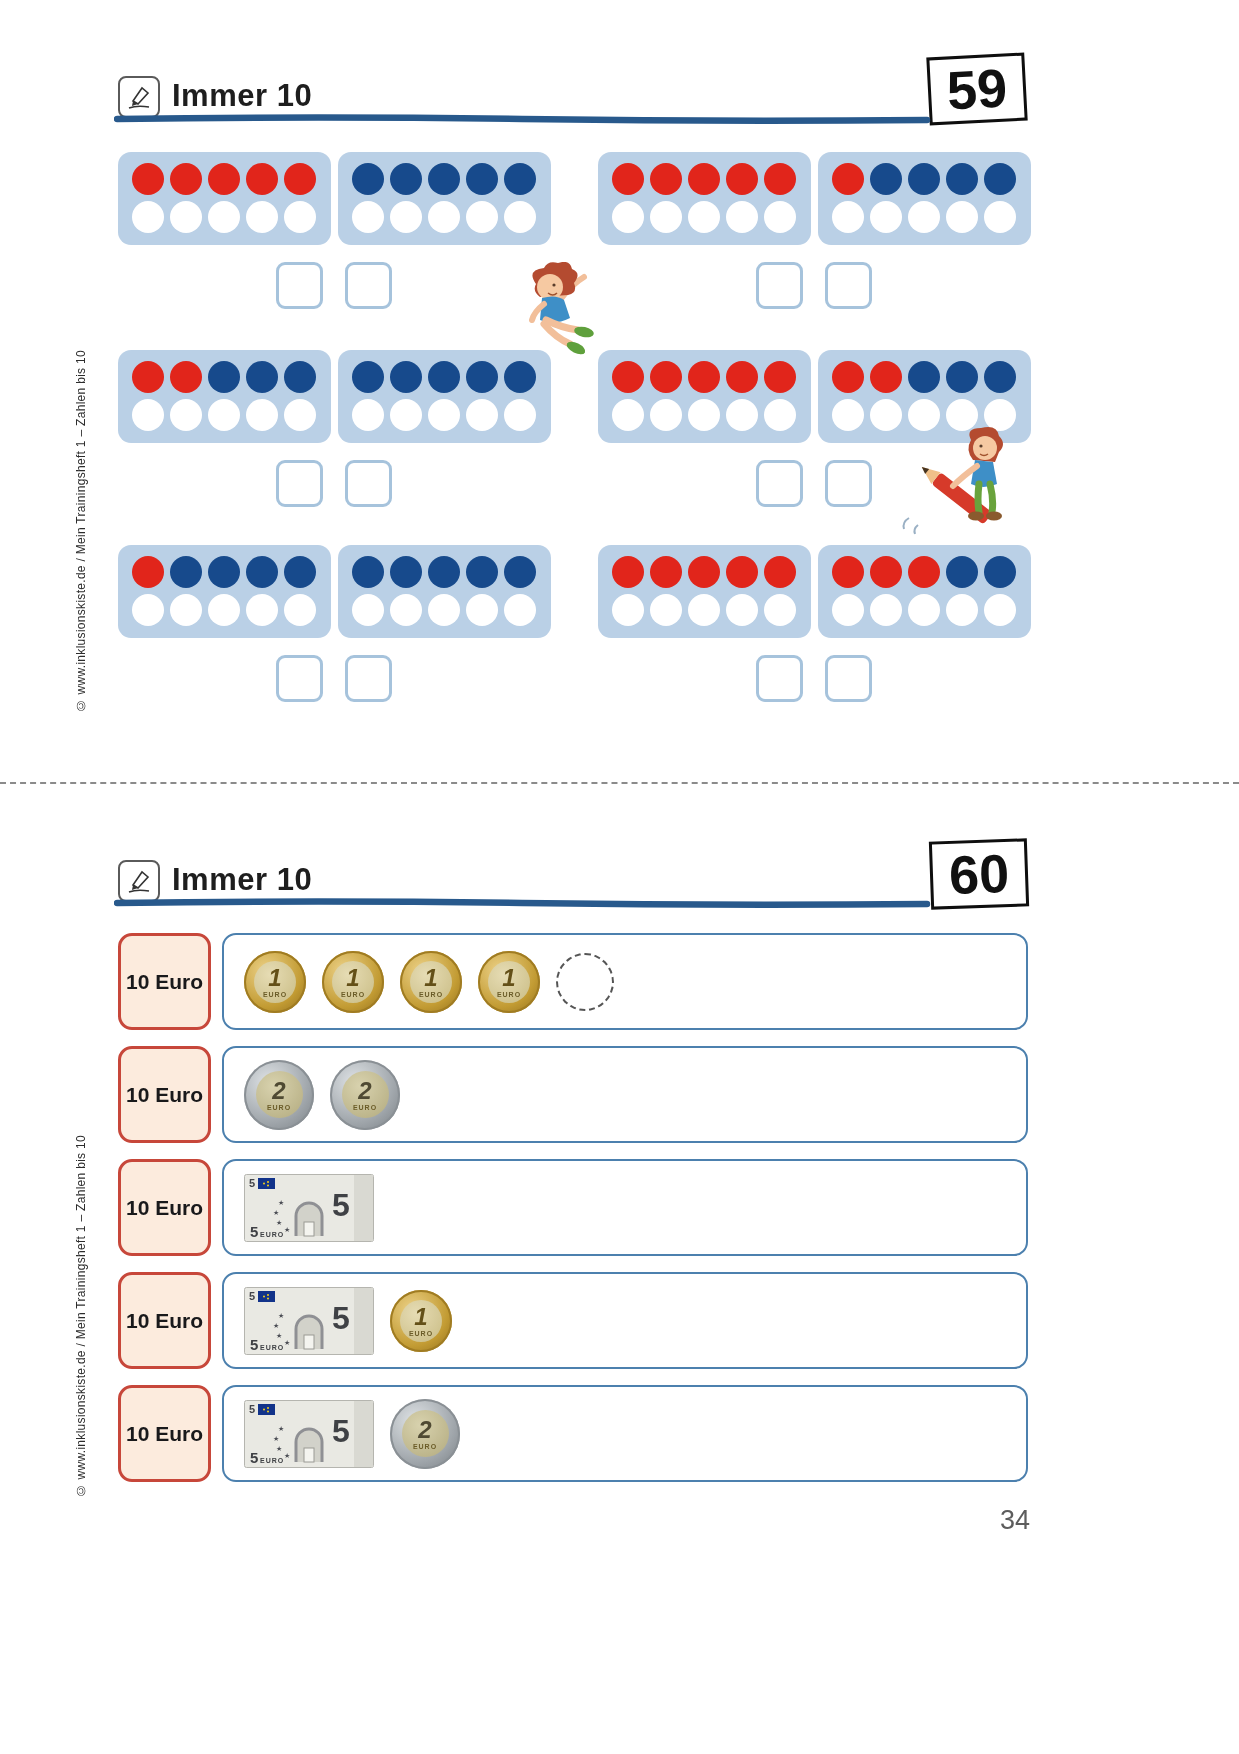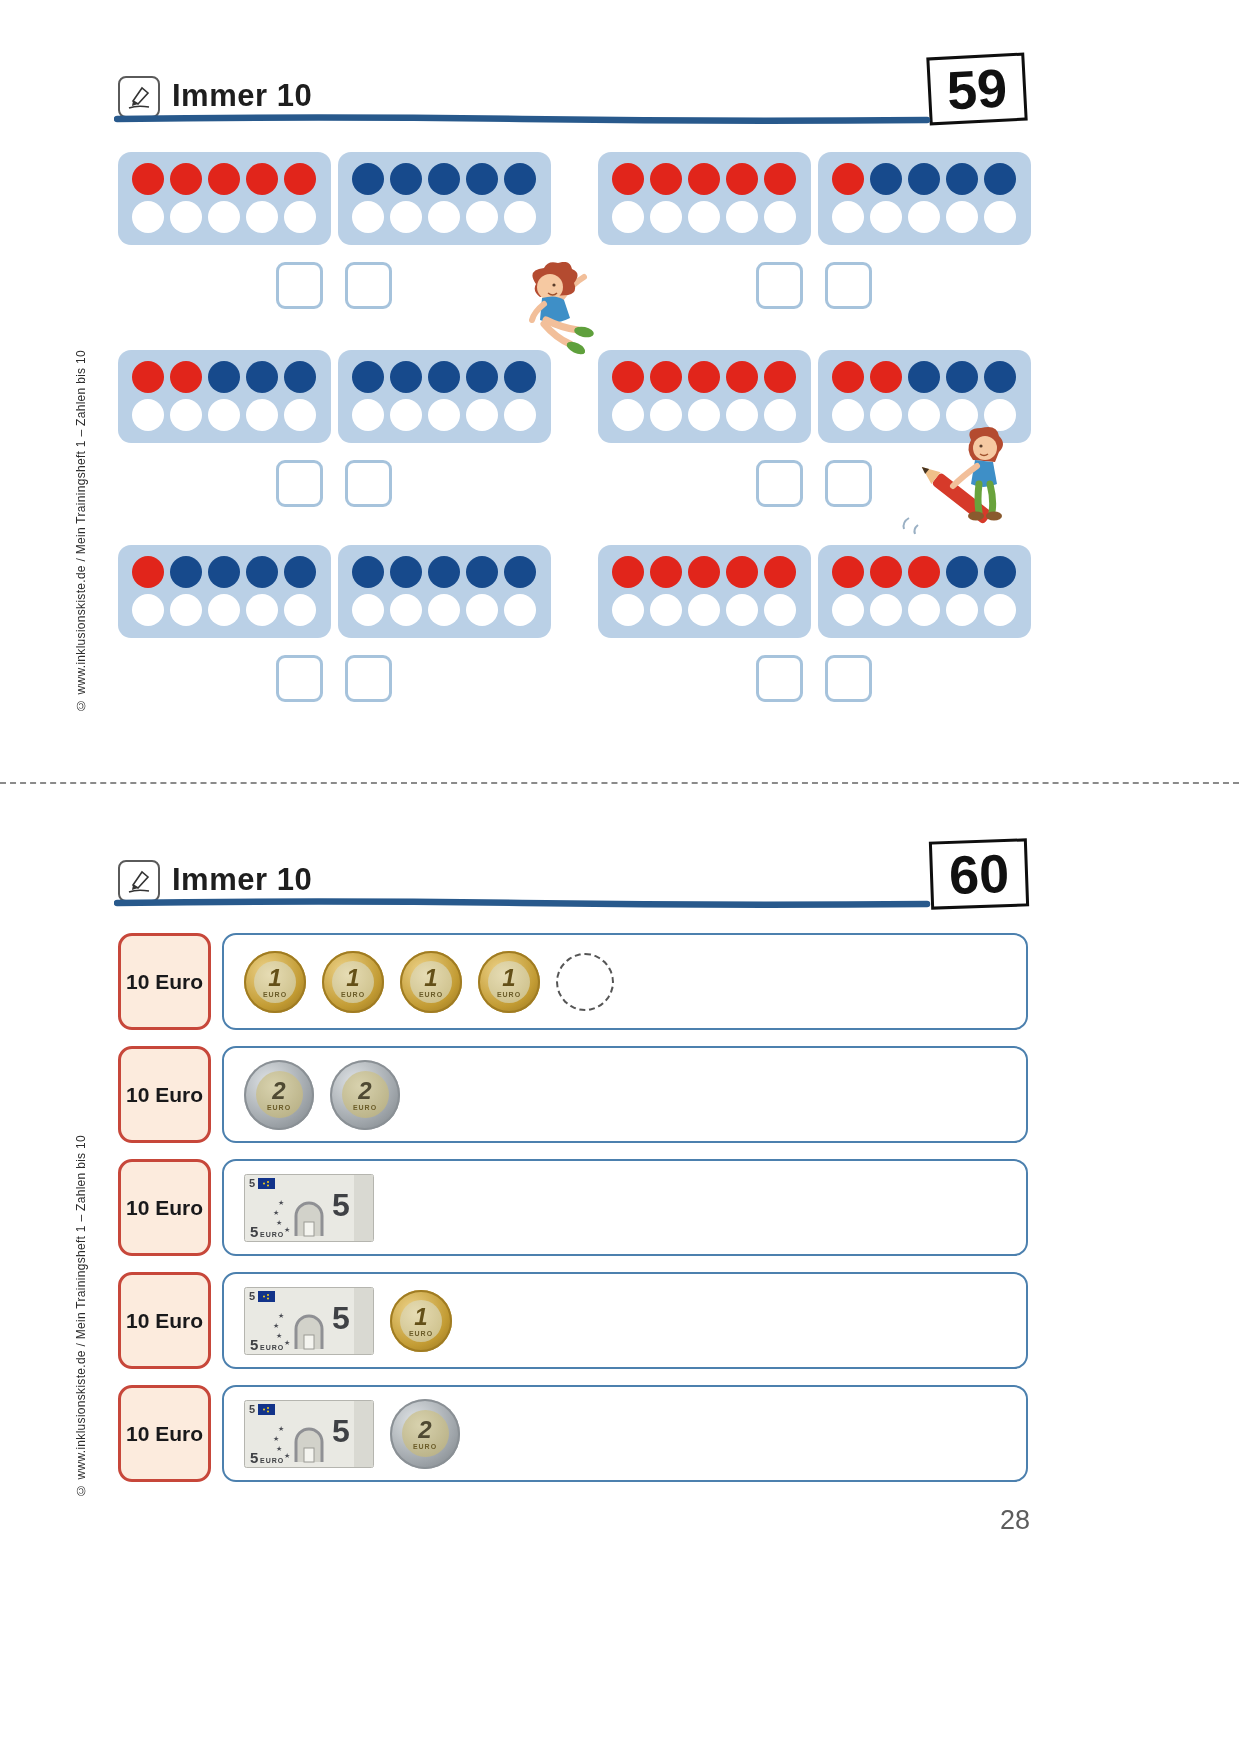--- a/index.html
+++ b/index.html
@@ -463,14 +463,14 @@
           </svg></div>
         <div class="coin coin2">
           <div class="inner">
             <div class="val">2</div>
             <div class="cur">EURO</div>
           </div>
         </div>
       </div>
     </div>
 
-  <div class="page-number">28</div>
+  <div class="page-number">34</div>
 </div>
 
 </body></html>

